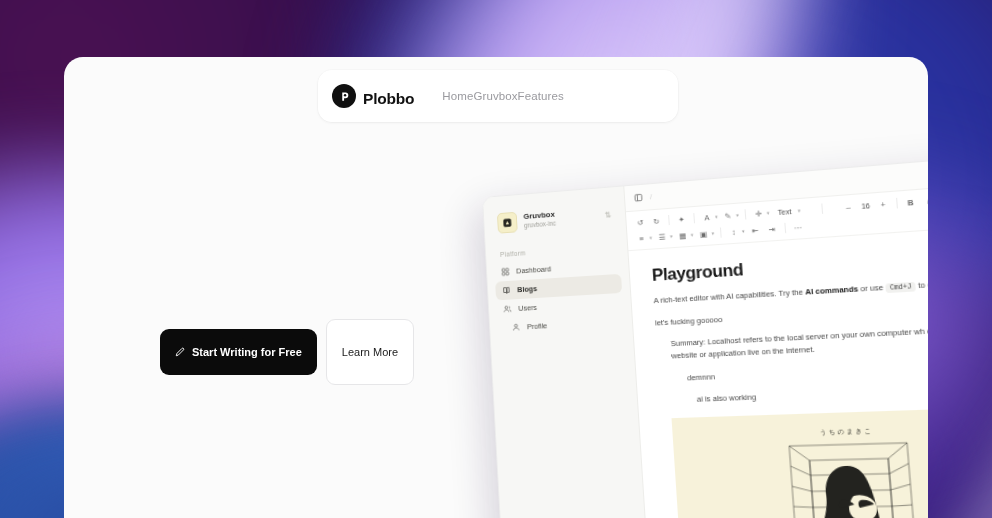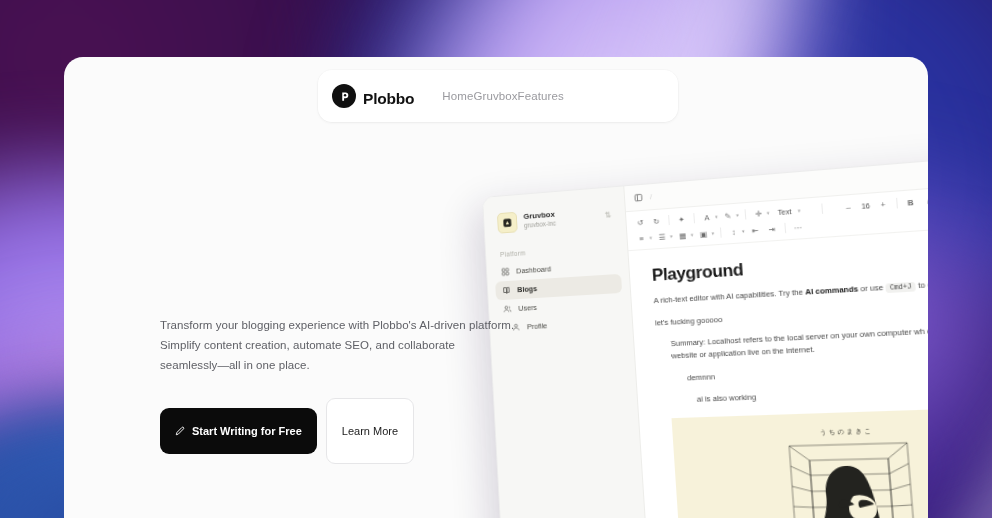--- a/index.html
+++ b/index.html
@@ -444,23 +444,20 @@
       <span class="brand-name">Plobbo</span>
     </div>
     <div id="nav-links">
       <span class="nav-link">Home</span>
       <span class="nav-link">Gruvbox</span>
       <span class="nav-link">Features</span>
     </div>
   </div>
 
   <div id="hero">
-    <p id="hero-sub">Transform your blogging experience with Plobbo's AI-driven platform.
-Simplify content creation, automate SEO, and collaborate
-seamlessly—all in one place.</p>
     <div id="hero-actions">
       <button id="btn-primary">
         <svg width="10" height="10" viewBox="0 0 16 16" fill="none" stroke="#fff" stroke-width="1.5" stroke-linecap="round" stroke-linejoin="round">
           <path d="M11.2 2.2a1.7 1.7 0 0 1 2.4 2.4L5.2 13 2 14l1-3.2z"></path>
         </svg>
         <span>Start Writing for Free</span>
       </button>
       <button id="btn-secondary">Learn More</button>
     </div>
   </div>

